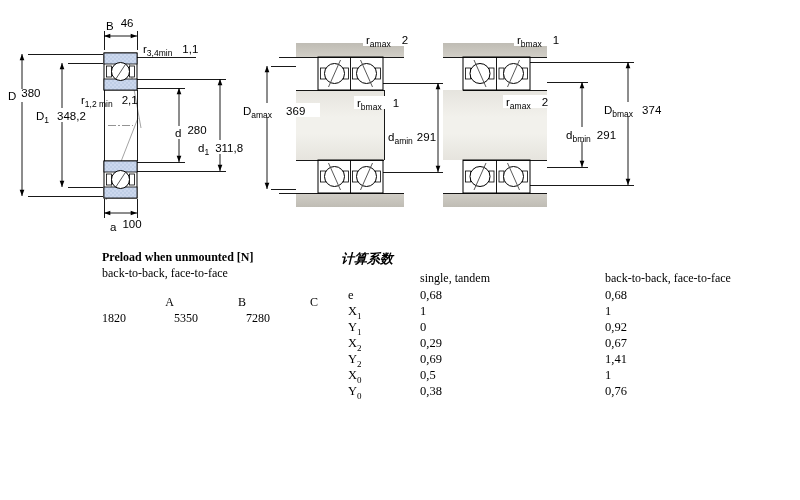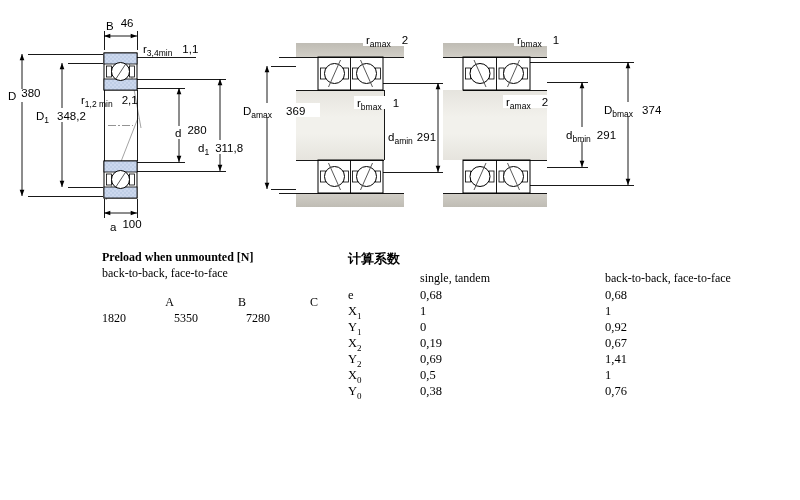--- a/index.html
+++ b/index.html
@@ -247,39 +247,39 @@
     <div class="lbl" style="left:102px;top:295px;text-align:right;">
       <span class="pcol">A</span><span class="pcol">B</span><span class="pcol">C</span>
     </div>
     <div class="lbl" style="left:102px;top:311px;">
       <span class="pcol">1820</span><span class="pcol">5350</span><span class="pcol">7280</span>
     </div>
   </div>
 
   
   <div>
-    <div class="lbl bold" style="left:348px;top:250px;font-size:13px;">计算系数</div>
+    <div class="lbl bold" style="left:341px;top:250px;font-size:13px;font-style:italic;">计算系数</div>
     <div class="lbl" style="left:420px;top:271px;">single, tandem</div>
     <div class="lbl" style="left:605px;top:271px;">back-to-back, face-to-face</div>
 
     <div style="position:absolute;left:348px;top:287px;">
       <div class="frow"><span>e</span><sub></sub></div>
       <div class="frow"><span>X</span><sub>1</sub></div>
       <div class="frow"><span>Y</span><sub>1</sub></div>
       <div class="frow"><span>X</span><sub>2</sub></div>
       <div class="frow"><span>Y</span><sub>2</sub></div>
       <div class="frow"><span>X</span><sub>0</sub></div>
       <div class="frow"><span>Y</span><sub>0</sub></div>
     </div>
 
     <div style="position:absolute;left:420px;top:287px;">
       <div class="frow">0,68</div>
       <div class="frow">1</div>
       <div class="frow">0</div>
-      <div class="frow">0,19</div>
+      <div class="frow">0,29</div>
       <div class="frow">0,69</div>
       <div class="frow">0,5</div>
       <div class="frow">0,38</div>
     </div>
 
     <div style="position:absolute;left:605px;top:287px;">
       <div class="frow">0,68</div>
       <div class="frow">1</div>
       <div class="frow">0,92</div>
       <div class="frow">0,67</div>

